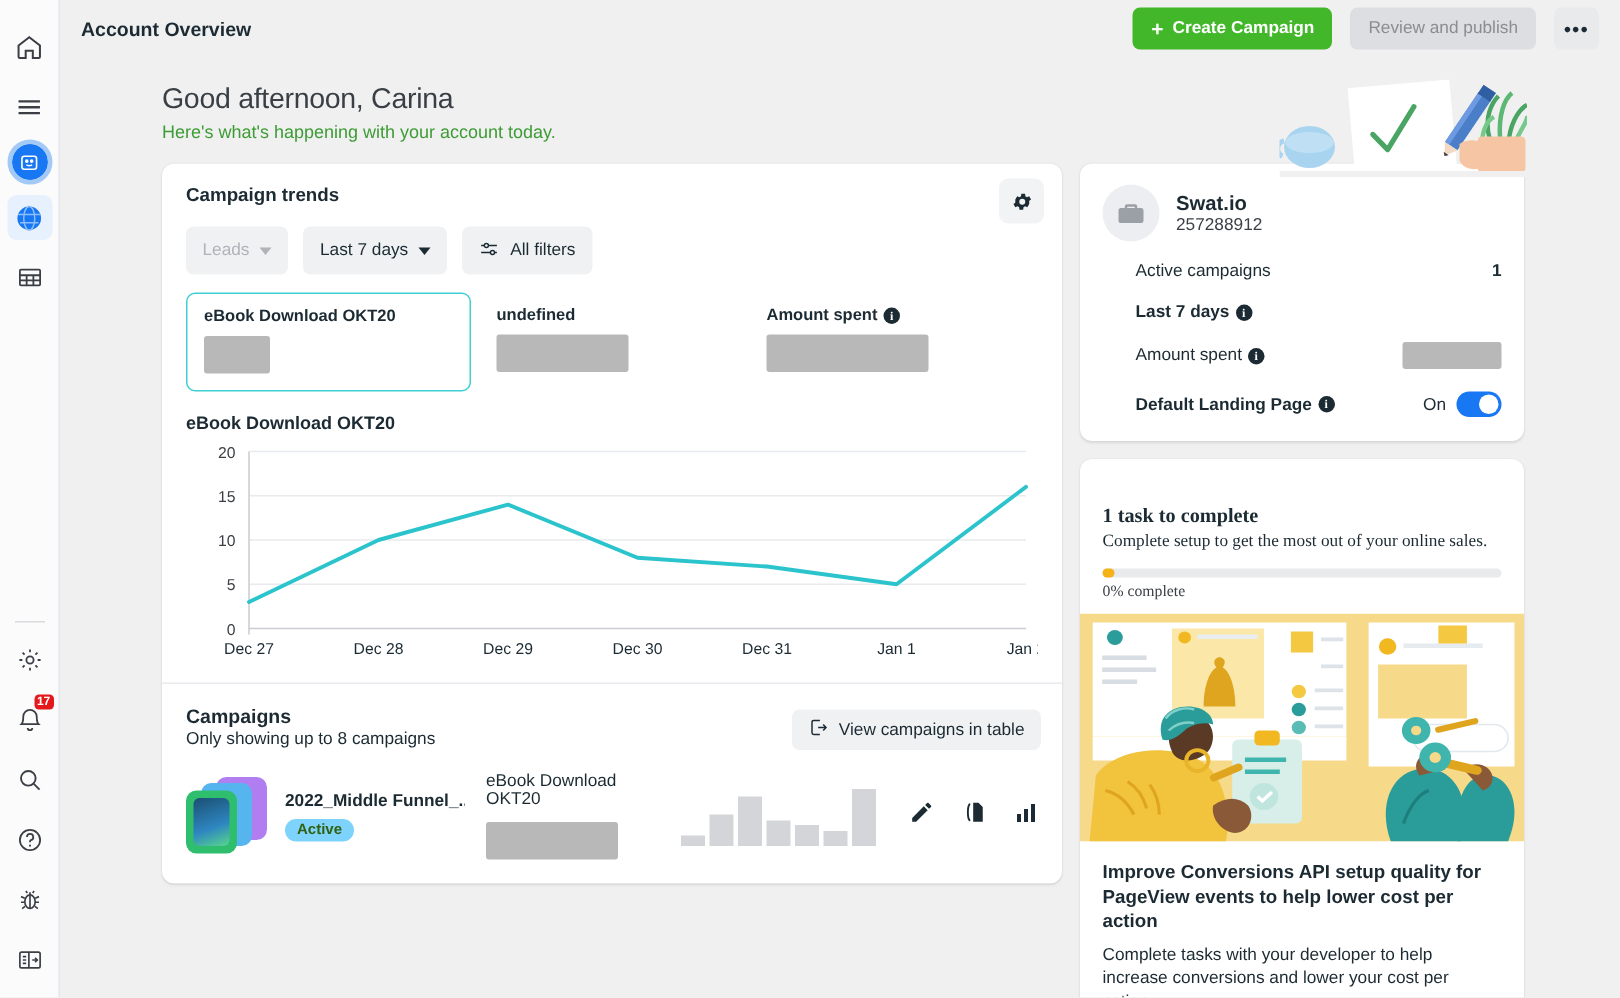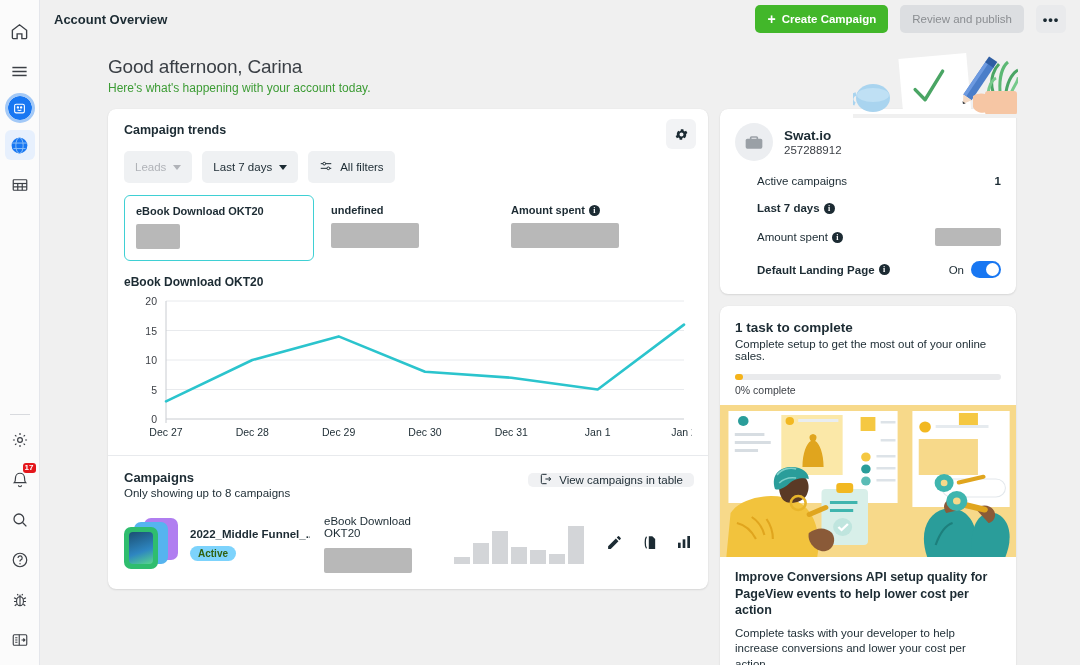--- a/index.html
+++ b/index.html
@@ -139,21 +139,21 @@
   .chart-svg { display: block; }
 
   .divider { height: 1px; background: #e8eaed; margin: 2px 0 0; }
 
   
   .camps { padding: 14px 16px 16px; position: relative; }
   .camps h3 { margin: 0; font-size: 13px; font-weight: 700; }
   .camps .sub { margin: 2px 0 0; font-size: 11.5px; color: #1c2b33; }
   .view-table-btn {
     position: absolute; right: 14px; top: 17px;
-    height: 14px; border-radius: 5px; background: #f0f1f3;
+    height: 27px; border-radius: 5px; background: #f0f1f3;
     display: flex; align-items: center; gap: 6px; padding: 0 11px;
     font-size: 11.5px; cursor: pointer; color: #1c2b33;
   }
   .camp-row { display: flex; align-items: center; margin-top: 16px; }
   .thumb-stack { width: 62px; height: 52px; position: relative; flex: 0 0 62px; }
   .thumb { position: absolute; width: 34px; height: 42px; border-radius: 7px; }
   .camp-name-col { width: 120px; margin-left: 4px; }
   .camp-name { font-size: 11.5px; font-weight: 700; white-space: nowrap; overflow: hidden; }
   .pill-active {
     display: inline-block; margin-top: 6px;
@@ -181,21 +181,21 @@
   .krow.bold { font-weight: 700; margin-top: 15px; }
   .krow .lbl { display: flex; align-items: center; gap: 4px; margin-left: 22px; }
   .toggle {
     width: 30px; height: 17px; border-radius: 9px; background: #1877f2; position: relative;
   }
   .toggle::after { content:""; position: absolute; right: 2px; top: 2px; width: 13px; height: 13px; border-radius: 50%; background: #fff; }
   .on-label { font-size: 11.5px; font-weight: 400; margin-right: 7px; }
 
   
   .task-card { margin-top: 12px; overflow: hidden; }
-  .task-pad { padding: 14px 15px 0; }
+  .task-pad { padding: 30px 15px 0; font-family: Liberation Serif, serif; }
   .task-title { font-size: 13.5px; font-weight: 700; }
   .task-sub { font-size: 11.5px; margin-top: 3px; }
   .progress { margin-top: 12px; height: 6px; border-radius: 3px; background: #e9eaec; position: relative; }
   .progress > i { position: absolute; left: 0; top: 0; height: 6px; border-radius: 3px; background: #f5b319; width: 3%; }
   .progress-label { font-size: 10.5px; color: #3b3f45; margin-top: 4px; }
   .task-ill { margin-top: 9px; width: 100%; height: 152px; display: block; }
   .task-body { padding: 12px 15px 14px; }
   .task-h { font-size: 12.5px; font-weight: 700; line-height: 1.32; }
   .task-p { font-size: 11.5px; margin-top: 7px; line-height: 1.36; }
 </style>

